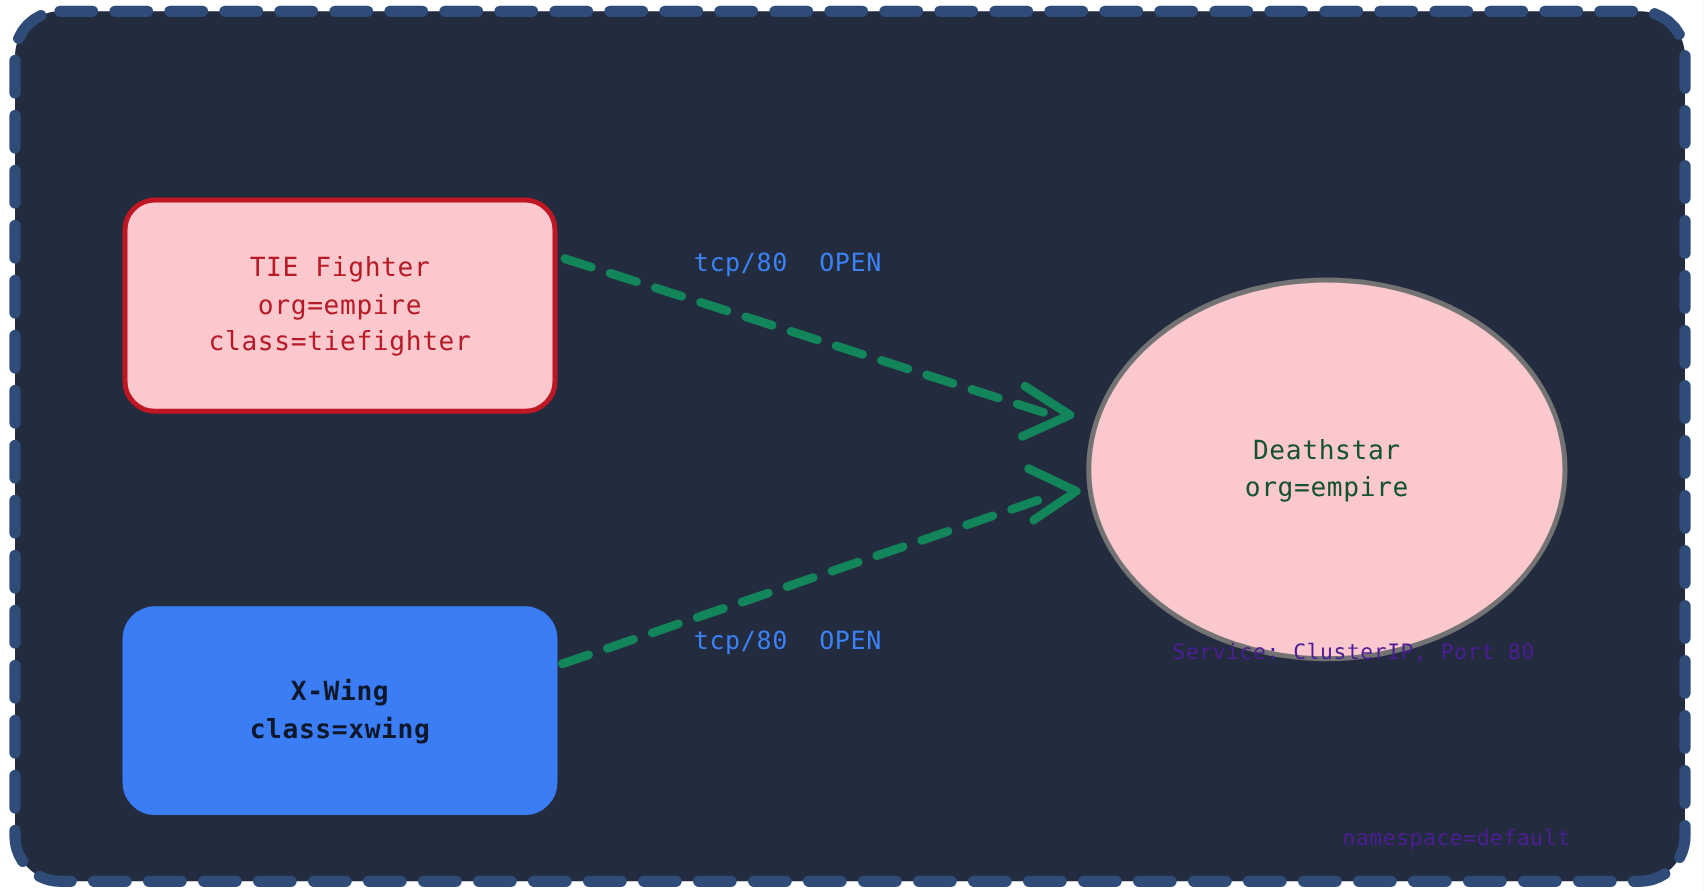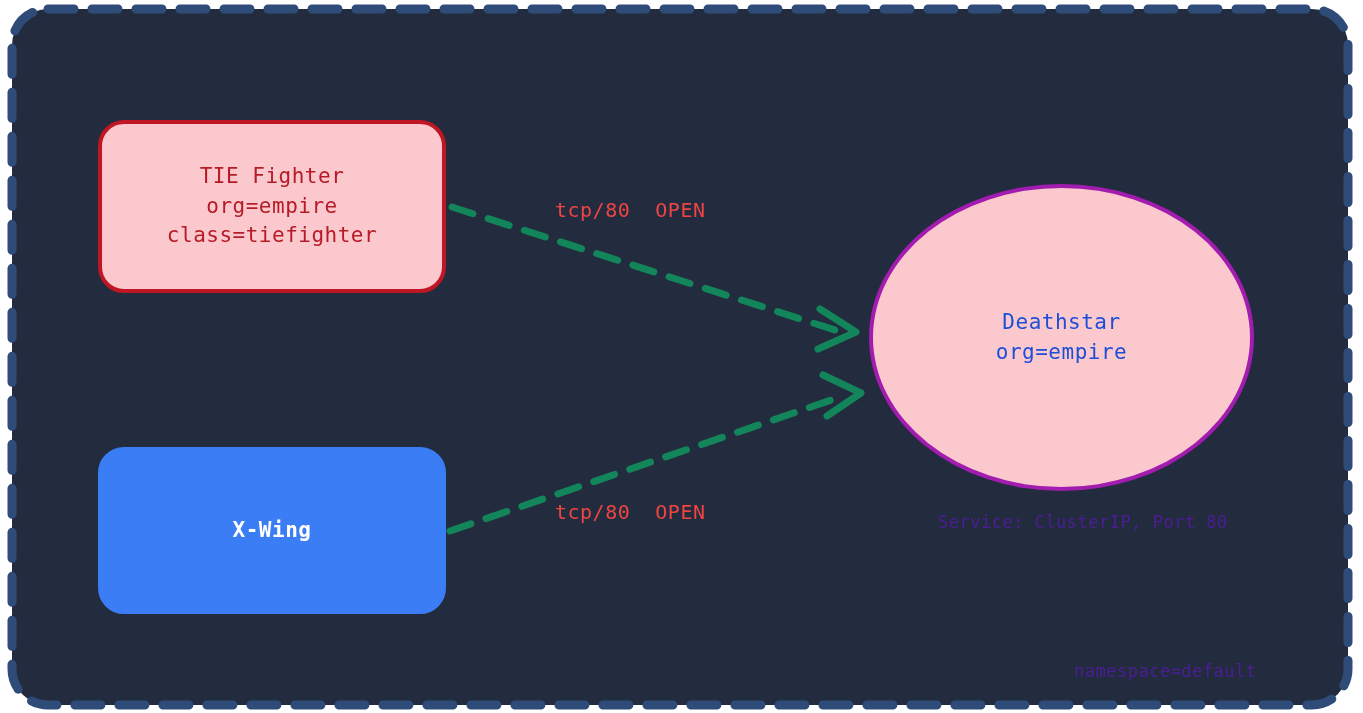--- a/index.html
+++ b/index.html
@@ -26,20 +26,21 @@
 
   .node {
     position: absolute;
     display: flex;
     flex-direction: column;
     align-items: center;
     justify-content: center;
     text-align: left;
     box-sizing: border-box;
     line-height: 1.42;
+    margin-top: 38px;
   }
   .node .line { white-space: pre; }
 
   
   #node-tiefighter {
     left: 98px;  top: 120px;
     width: 348px; height: 173px;
     background: #FBC8CD;
     border: 4px solid #BE1622;
     border-radius: 26px;
@@ -48,41 +49,41 @@
     letter-spacing: 0.5px;
   }
 
   
   #node-xwing {
     left: 98px;  top: 447px;
     width: 348px; height: 167px;
     background: #3B7DF5;
     border: 3px solid #3B7DF5;
     border-radius: 26px;
-    color: #ffffff;
+    color: #0f172a;
     font-size: 21px;
     font-weight: bold;
     letter-spacing: 0.5px;
   }
 
   
   #node-deathstar {
     left: 869px; top: 184px;
     width: 385px; height: 307px;
     background: #FBC8CD;
-    border: 4px solid #a21caf;
+    border: 4px solid #737373;
     border-radius: 50%;
-    color: #1d4ed8;
+    color: #14532d;
     font-size: 21px;
     letter-spacing: 0.5px;
   }
 
   .edge-label {
     position: absolute;
-    color: #ef4444;
+    color: #3b82f6;
     font-size: 20px;
     white-space: pre;
     letter-spacing: 0.5px;
     text-align: center;
   }
   #edge-label-tie   { left: 555px; top: 198px; }
   #edge-label-xwing { left: 555px; top: 500px; }
 
   .annotation {
     position: absolute;
@@ -117,20 +118,21 @@
   </svg>
 
   <div class="node" id="node-tiefighter">
     <span class="line">TIE Fighter</span>
     <span class="line">org=empire</span>
     <span class="line">class=tiefighter</span>
   </div>
 
   <div class="node" id="node-xwing">
     <span class="line">X-Wing</span>
+    <span class="line">class=xwing</span>
   </div>
 
   <div class="node" id="node-deathstar">
     <span class="line">Deathstar</span>
     <span class="line">org=empire</span>
   </div>
 
   <div class="edge-label" id="edge-label-tie">tcp/80  OPEN</div>
   <div class="edge-label" id="edge-label-xwing">tcp/80  OPEN</div>
 

